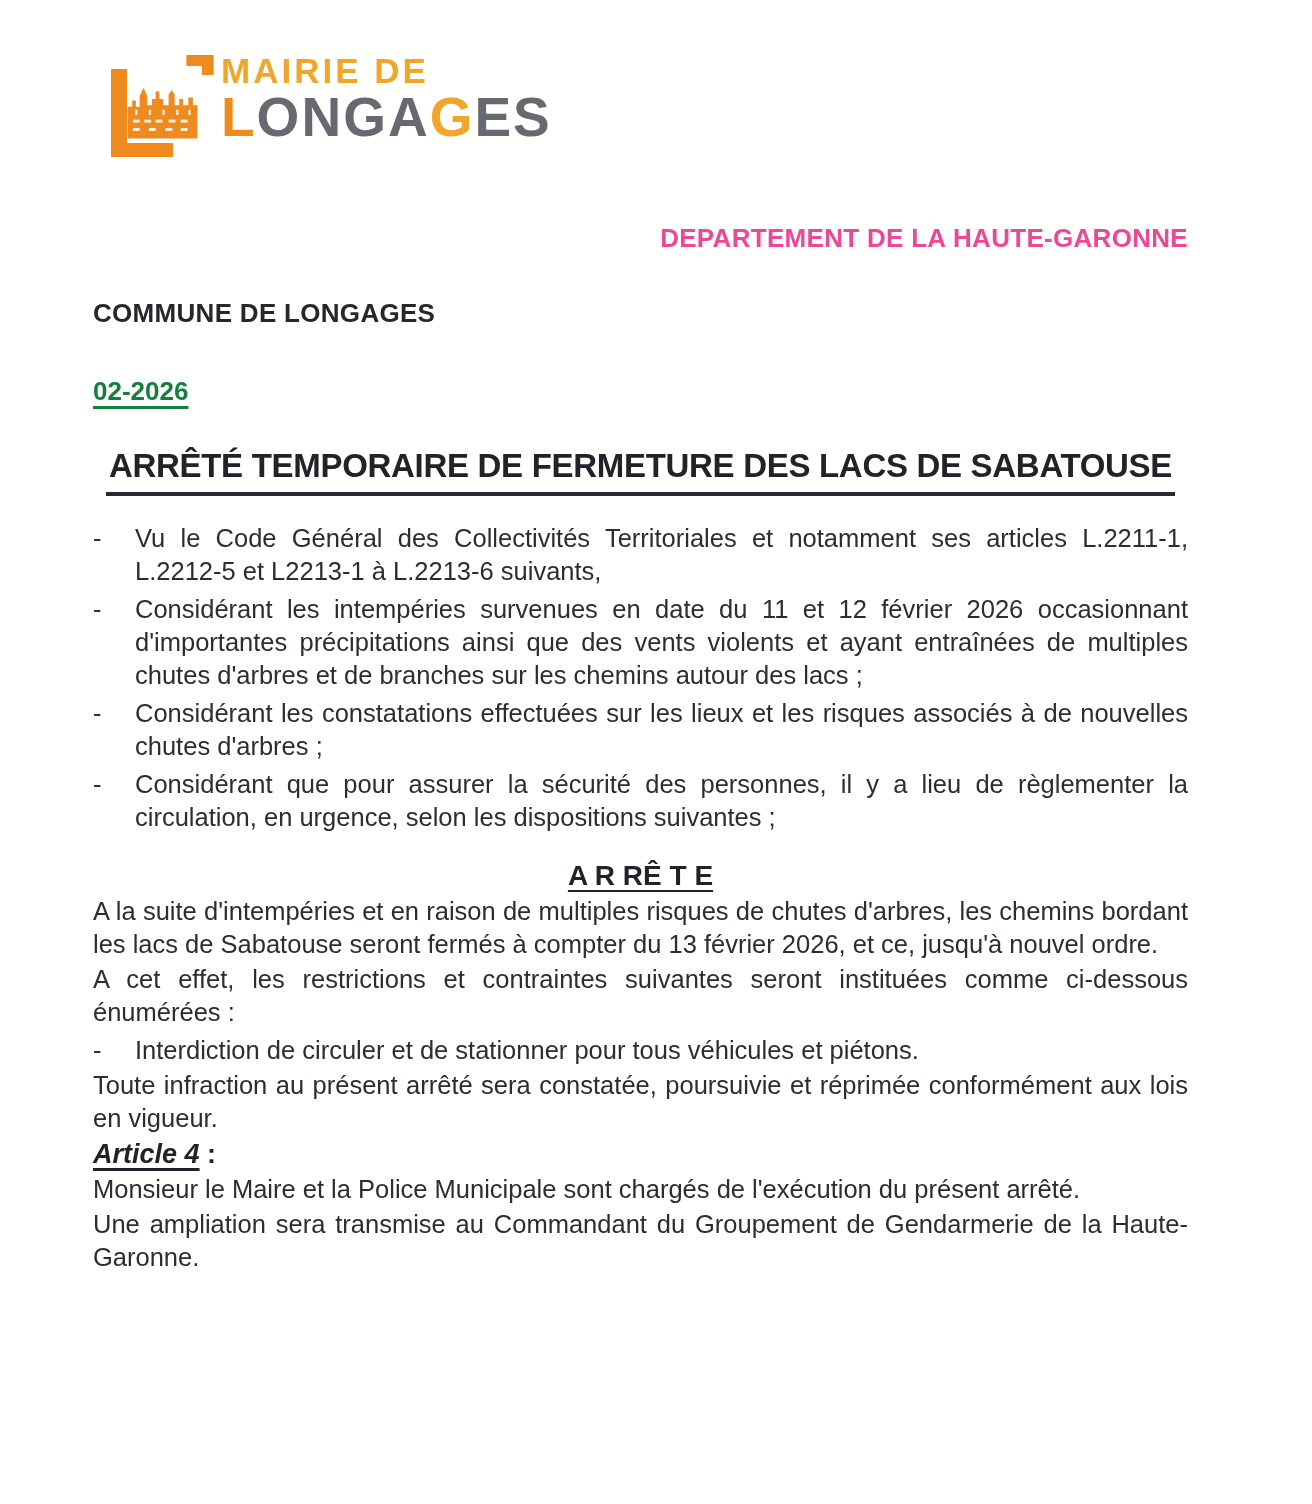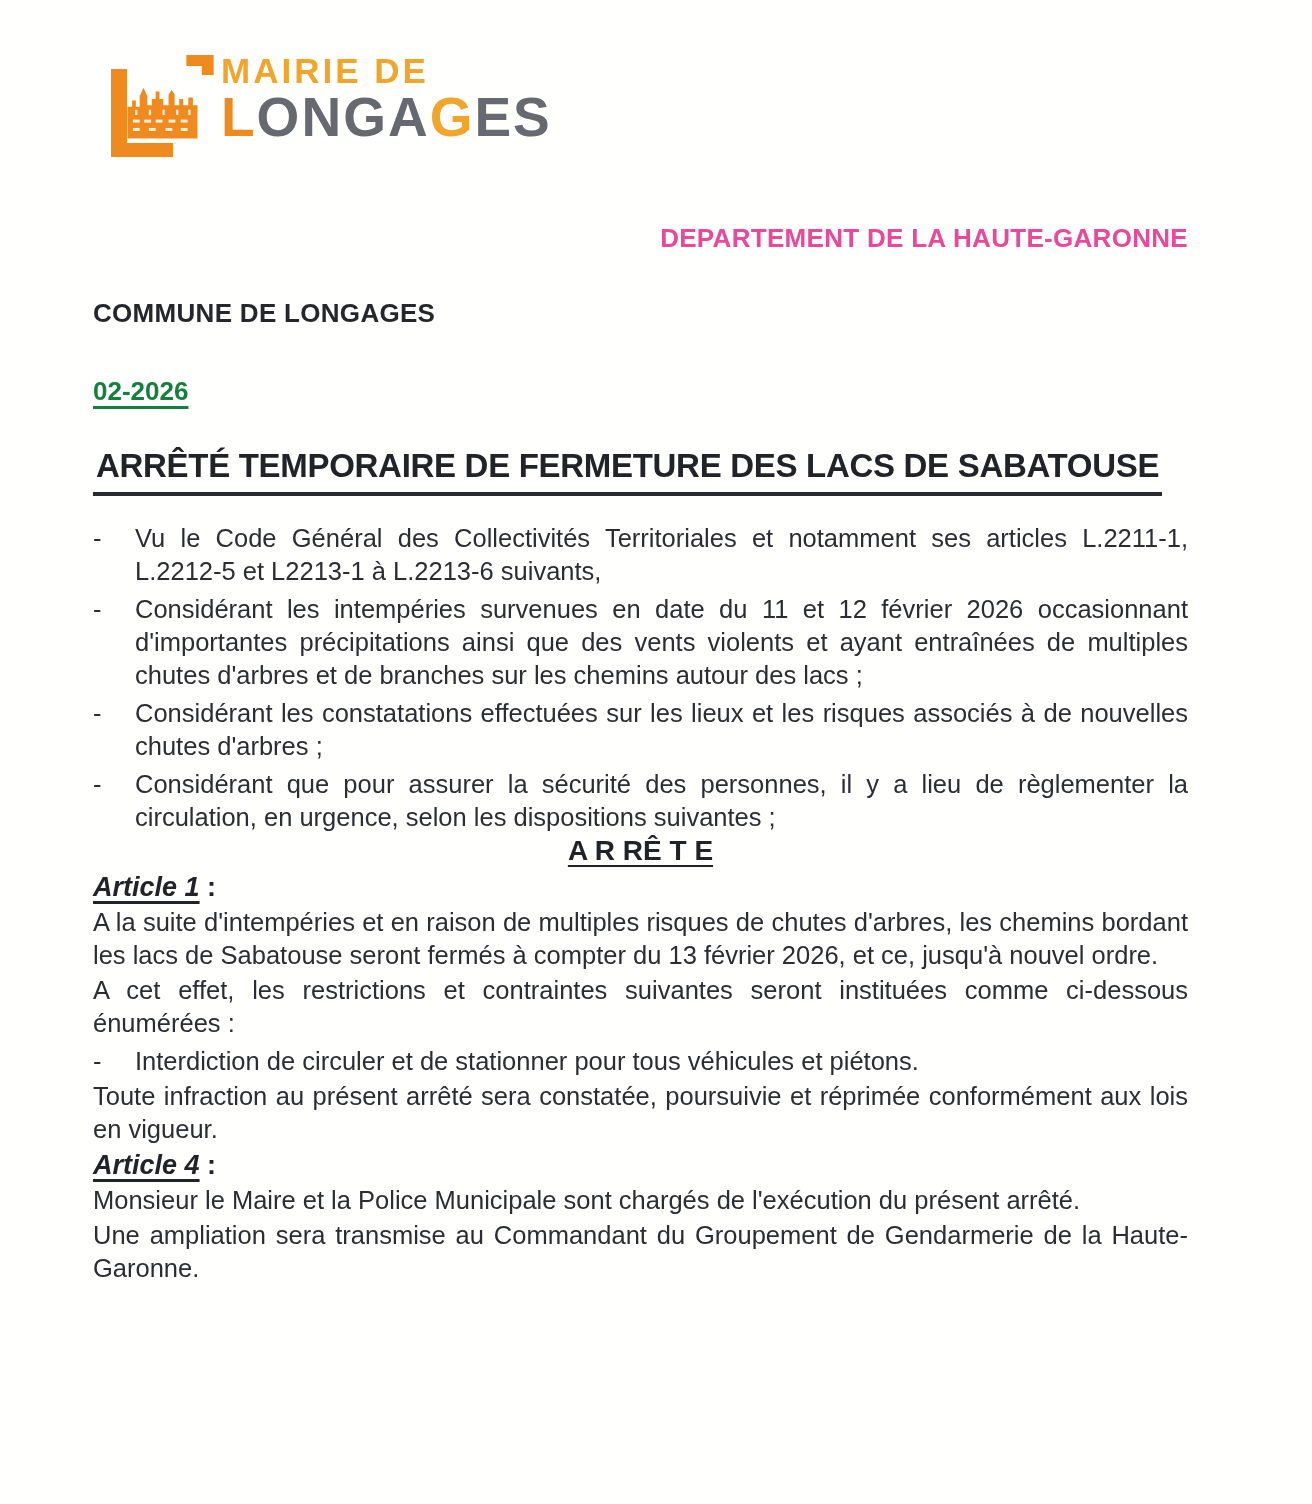--- a/index.html
+++ b/index.html
@@ -32,33 +32,33 @@
   }
   .brand-bottom {
     font-size: 55px; font-weight: 600; letter-spacing: 2px; margin-top: 2px;
   }
   
   .dept    { margin-top: 60px; font-size: 26px; font-weight: bold; color: #ec4899; letter-spacing: 0.3px; text-align: right; }
   .commune { margin-top: 44px; font-size: 26px; font-weight: bold; color: #26272c; letter-spacing: 0.3px; }
   .ref     { margin-top: 47px; font-size: 26px; font-weight: bold; color: #15803d;
              text-decoration: underline; text-decoration-thickness: 2.5px; text-underline-offset: 6px; }
   
-  .title-wrap { margin-top: 40px; }
+  .title-wrap { text-align: center; margin-top: 40px; }
   .title {
     display: inline-block; font-size: 33px; font-weight: bold; color: #222329;
     letter-spacing: -0.3px; padding: 0 3px 7px 3px;
     border-bottom: 4px solid #2a2b30;
   }
   
   .bodytext { margin-top: 26px; font-size: 25.5px; line-height: 33px; color: #2b2d33; }
   .intro { margin: 0 0 6px 0; }
   .bullet-row { display: grid; grid-template-columns: 42px 1fr; margin-top: 5px; }
   .dash { display: block; }
   .btext { display: block; text-align: justify; }
-  .decree-heading-wrap { text-align: center; }
+  .decree-heading-wrap { text-align: center; margin-top: 25px; }
   .decree-heading {
     font-size: 28px; font-weight: bold; color: #222329;
     text-decoration: underline; text-decoration-thickness: 2px; text-underline-offset: 5px;
   }
   .article { margin-top: 1px; }
   .article-head { margin-top: 3px; font-size: 27px; }
   .article-label {
     font-weight: bold; font-style: italic; color: #222329;
     text-decoration: underline; text-decoration-thickness: 2.5px; text-underline-offset: 5px;
   }
@@ -131,21 +131,20 @@
     <span class="btext">Considérant que pour assurer la sécurité des personnes, il y a lieu de règlementer la circulation, en urgence, selon les dispositions suivantes ;</span>
   </div>
       </div>
 
     <div class="decree-heading-wrap">
       <span class="decree-heading">A R RÊ T E</span>
     </div>
 
     <div id="articles">
         <section class="article">
-    <div class="article-head"><span class="article-label">Article 1</span><span class="article-suffix"> :</span></div>
     <div class="article-body">
             <p class="para">A la suite d'intempéries et en raison de multiples risques de chutes d'arbres, les chemins bordant les lacs de Sabatouse seront fermés à compter du 13 février 2026, et ce, jusqu'à nouvel ordre.</p>
           </div>
   </section>
         <section class="article">
     <div class="article-body">
             <p class="para">A cet effet, les restrictions et contraintes suivantes seront instituées comme ci-dessous énumérées :</p>
             <div class="bullet-row">
     <span class="dash">-</span>
     <span class="btext">Interdiction de circuler et de stationner pour tous véhicules et piétons.</span>

